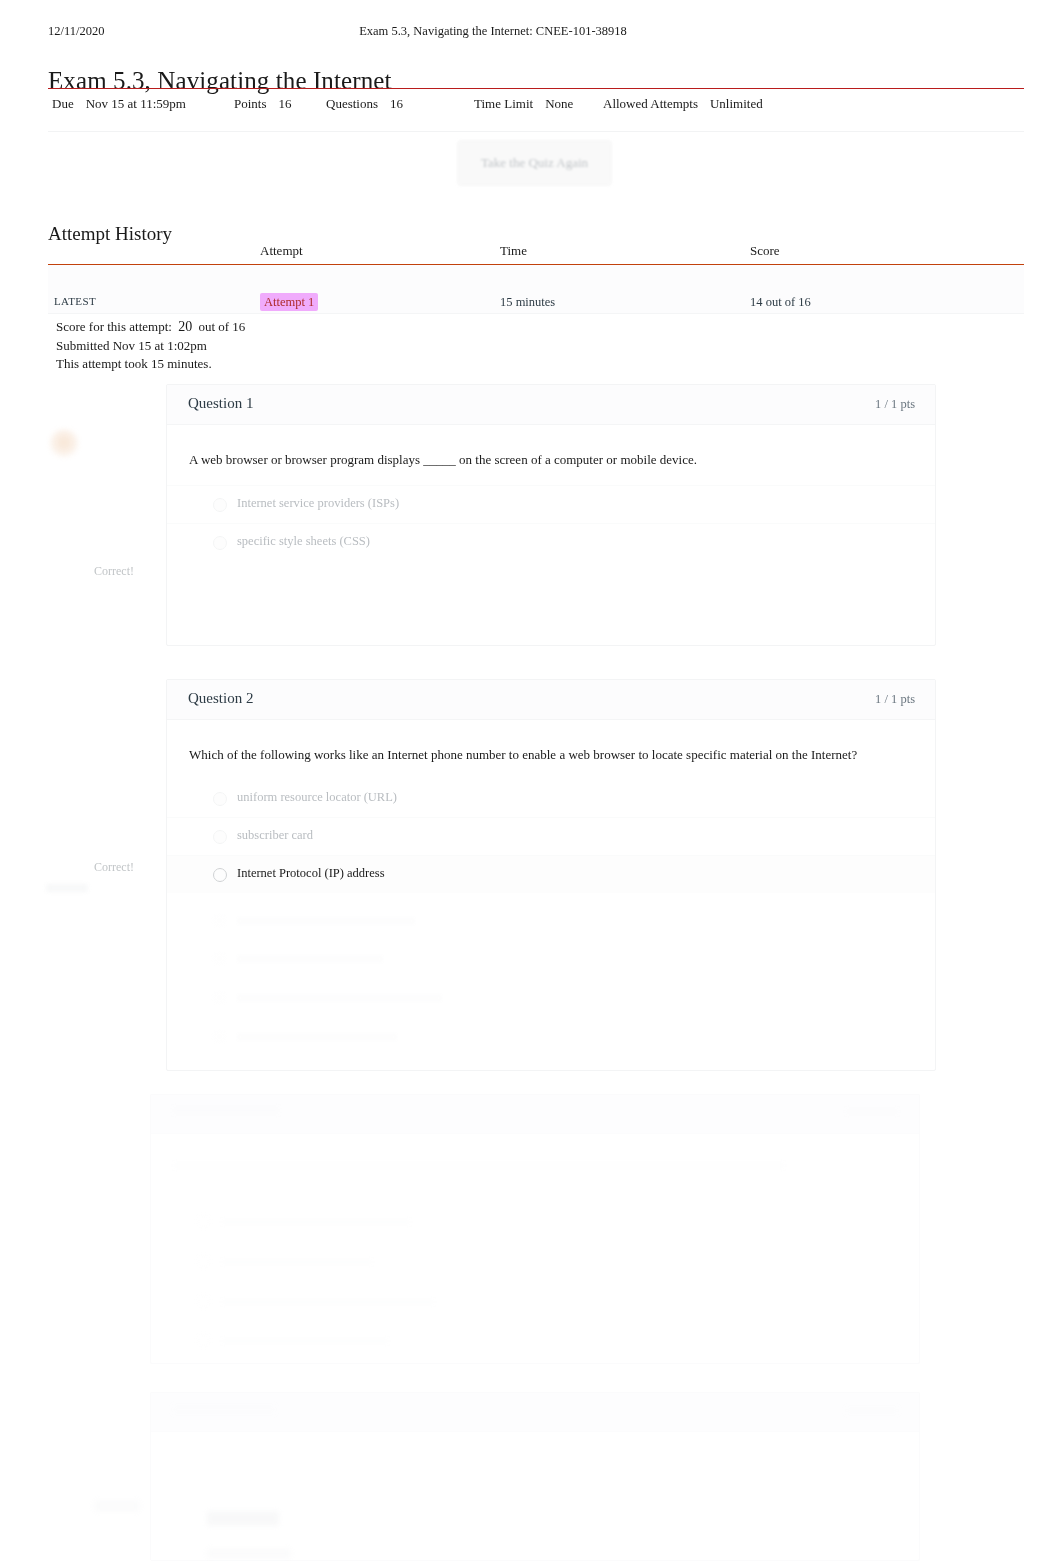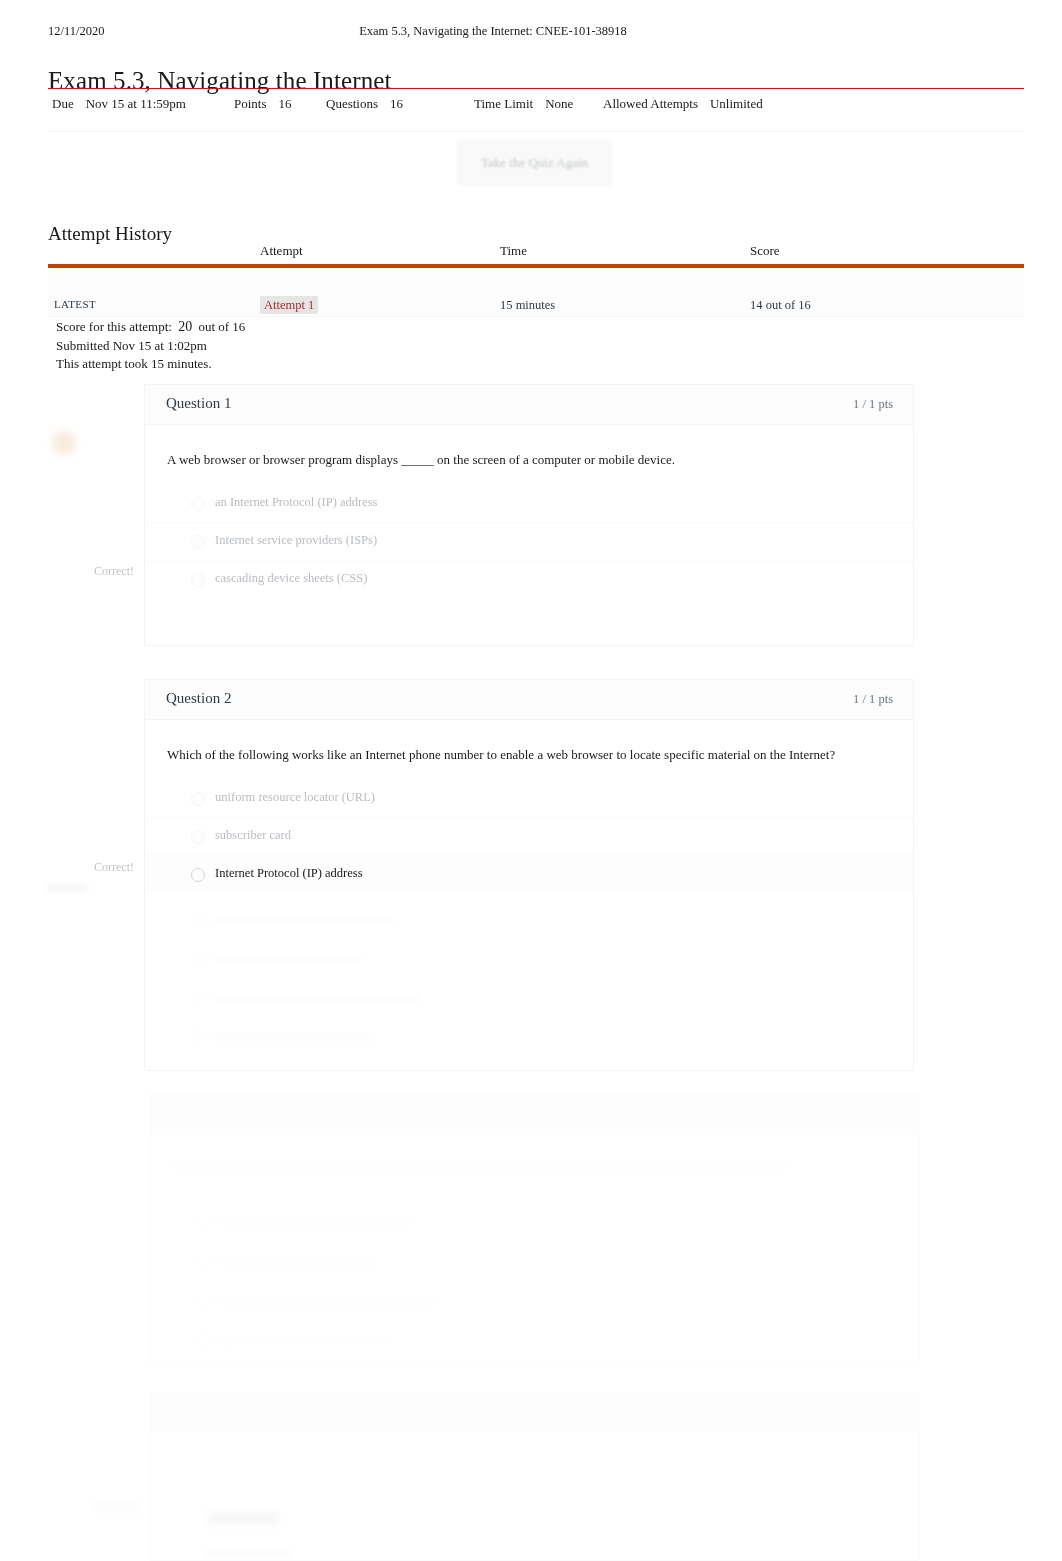--- a/index.html
+++ b/index.html
@@ -114,42 +114,42 @@
     left: 48px;
     top: 238px;
     width: 976px;
   }
   .hist-row {
     position: relative;
     height: 24px;
   }
   .hist-head {
     height: 26px;
-    border-bottom: 4px solid #c2410c;
+    border-bottom: 1px solid #c2410c;
   }
   .hist-body {
     height: 48px;
     background: #fcfcfd;
     border-bottom: 1px solid #f4f5f6;
   }
   .hc {
     position: absolute;
     font-size: 12.5px;
     white-space: nowrap;
   }
   .hist-head .hc { top: 5px; color: #1a1a1a; font-size: 13px; }
   .hist-body .hc { top: 30px; color: #2d3b45; }
   .c-kept { left: 6px; font-size: 11px !important; letter-spacing: 0.4px; }
   .c-attempt { left: 212px; }
   .c-time { left: 452px; }
   .c-score { left: 702px; }
   .attempt-link {
     color: #ad2b2b;
     text-decoration: none;
-    background: #e5e5e5;
+    background: #f0abfc;
     padding: 2px 4px;
     border-radius: 2px;
   }
 
   
   .score-block {
     position: absolute;
     left: 56px;
     top: 318px;
     font-size: 13px;
@@ -160,21 +160,21 @@
   .score-big {
     display: inline-block;
     font-size: 14px;
     padding: 0 3px;
   }
 
   
   .qcard {
     position: absolute;
     width: 770px;
-    left: 144px;
+    left: 166px;
     box-sizing: border-box;
     background: #ffffff;
     border: 1px solid #f3f4f5;
     border-radius: 2px;
   }
   .q-head {
     position: relative;
     height: 39px;
     background: #fcfcfd;
     border-bottom: 1px solid #f4f5f6;
@@ -361,31 +361,27 @@
 <div class="gutter-flag" style="left:49px; top:429px;"></div>
 <div class="gutter-correct" style="left:94px; top:564px;">Correct!</div>
 
 <div class="qcard" style="top:384px; height:262px;">
   <div class="q-head">
     <span class="q-name">Question 1</span>
     <span class="q-pts">1 / 1 pts</span>
   </div>
   <div class="q-text">A web browser   or browser program displays _____ on the screen of a computer or mobile device.</div>
   <div class="ans-list">
-    <div class="ans-row first">
-      <span class="ans-radio"></span>
-      <span class="ans-label">an Internet Protocol (IP) address</span>
-    </div>
     <div class="ans-row">
       <span class="ans-radio"></span>
       <span class="ans-label">Internet service providers (ISPs)</span>
     </div>
     <div class="ans-row">
       <span class="ans-radio"></span>
-      <span class="ans-label">cascading device sheets (CSS)</span>
+      <span class="ans-label">specific style sheets (CSS)</span>
     </div>
   </div>
 </div>
 
 <div class="gutter-correct" style="left:94px; top:860px;">Correct!</div>
 <div class="gutter-smudge" style="left:46px; top:884px; width:42px; height:8px;"></div>
 
 <div class="qcard" style="top:679px; height:392px;">
   <div class="q-head">
     <span class="q-name">Question 2</span>

